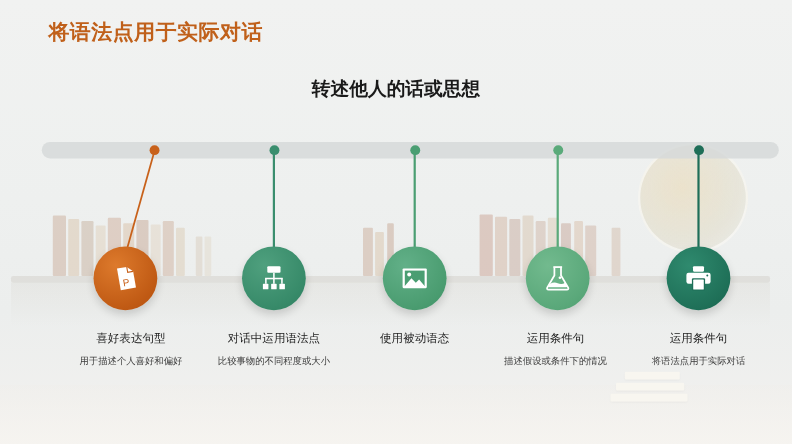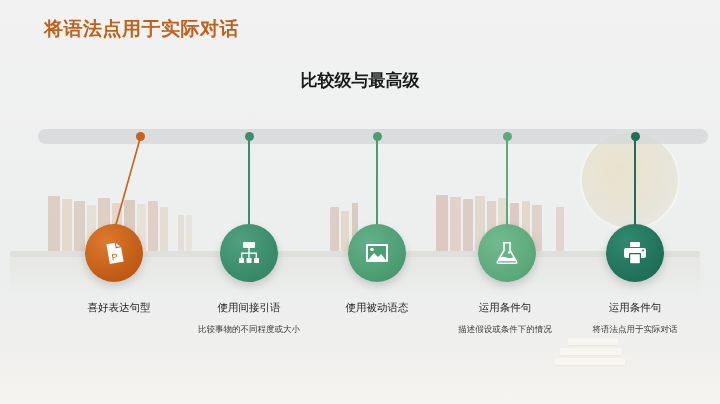--- a/index.html
+++ b/index.html
@@ -108,56 +108,57 @@
   <div class="shelf"></div>
   <div class="shelf-shadow"></div>
   <div class="globe"></div>
   <div class="floor"></div>
   <div class="stack-book" style="left:568px;top:338px;width:50px;"></div>
   <div class="stack-book" style="left:560px;top:348px;width:62px;"></div>
   <div class="stack-book" style="left:555px;top:358px;width:70px;"></div>
 </div>
 
 <div class="slide-title">将语法点用于实际对话</div>
-<div class="section-title">比较级与最高级</div>
+<div class="section-title">转述他人的话或思想</div>
 
 <div class="timeline-bar"></div>
 
 <div class="item" style="left:49px;">
   <div class="dot" style="left:87px;background:#c8611a;"></div>
   <svg style="position:absolute;left:0;top:0;width:140px;height:240px;overflow:visible;">
     <line x1="91.5" y1="137" x2="66" y2="228" stroke="#c8611a" stroke-width="1.6"></line>
   </svg>
   <div class="circle" style="left:36px;background:radial-gradient(circle at 35% 30%, #dd7a2c, #c05a14 70%, #b35010);">
     <svg viewBox="0 0 28 28">
       <path d="M8 4 h9 l5 5 v15 h-14 z" fill="#ffffff" transform="rotate(-10 14 14)"></path>
       <path d="M17 4 v5 h5" fill="none" stroke="#c8611a" stroke-width="1" transform="rotate(-10 14 14)"></path>
       <text x="11" y="21" font-size="9" font-family="Liberation Sans, sans-serif" fill="#c8611a" transform="rotate(-10 14 14)">P</text>
     </svg>
   </div>
   <div class="item-title">喜好表达句型</div>
+  <div class="item-desc">用于描述个人喜好和偏好</div>
 </div>
 
 <div class="item" style="left:179px;">
   <div class="dot" style="left:65.5px;background:#3a8e6e;"></div>
   <div class="stem" style="left:69px;background:#3a8e6e;"></div>
   <div class="circle" style="left:41px;background:radial-gradient(circle at 35% 30%, #4fa07e, #378a69 70%, #2e7d5e);">
     <svg viewBox="0 0 28 28">
       <rect x="8" y="3" width="12" height="6" rx="1" fill="#fff"></rect>
       <rect x="13.3" y="9" width="1.4" height="5" fill="#fff"></rect>
       <rect x="6" y="13.5" width="16" height="1.4" fill="#fff"></rect>
       <rect x="6" y="14" width="1.4" height="5" fill="#fff"></rect>
       <rect x="13.3" y="14" width="1.4" height="5" fill="#fff"></rect>
       <rect x="20.6" y="14" width="1.4" height="5" fill="#fff"></rect>
       <rect x="4" y="19" width="5" height="5" rx="0.6" fill="#fff"></rect>
       <rect x="11.5" y="19" width="5" height="5" rx="0.6" fill="#fff"></rect>
       <rect x="19" y="19" width="5" height="5" rx="0.6" fill="#fff"></rect>
     </svg>
   </div>
-  <div class="item-title">使用间接引语</div>
+  <div class="item-title">对话中运用语法点</div>
   <div class="item-desc">比较事物的不同程度或大小</div>
 </div>
 
 <div class="item" style="left:307px;">
   <div class="dot" style="left:65.5px;background:#4a9e72;"></div>
   <div class="stem" style="left:69px;background:#4a9e72;"></div>
   <div class="circle" style="left:41px;background:radial-gradient(circle at 35% 30%, #62b088, #4a9c70 70%, #3f9066);">
     <svg viewBox="0 0 28 28">
       <rect x="3" y="5" width="22" height="18" rx="1" fill="#fff"></rect>
       <rect x="5" y="7" width="18" height="14" fill="#4a9e72"></rect>

